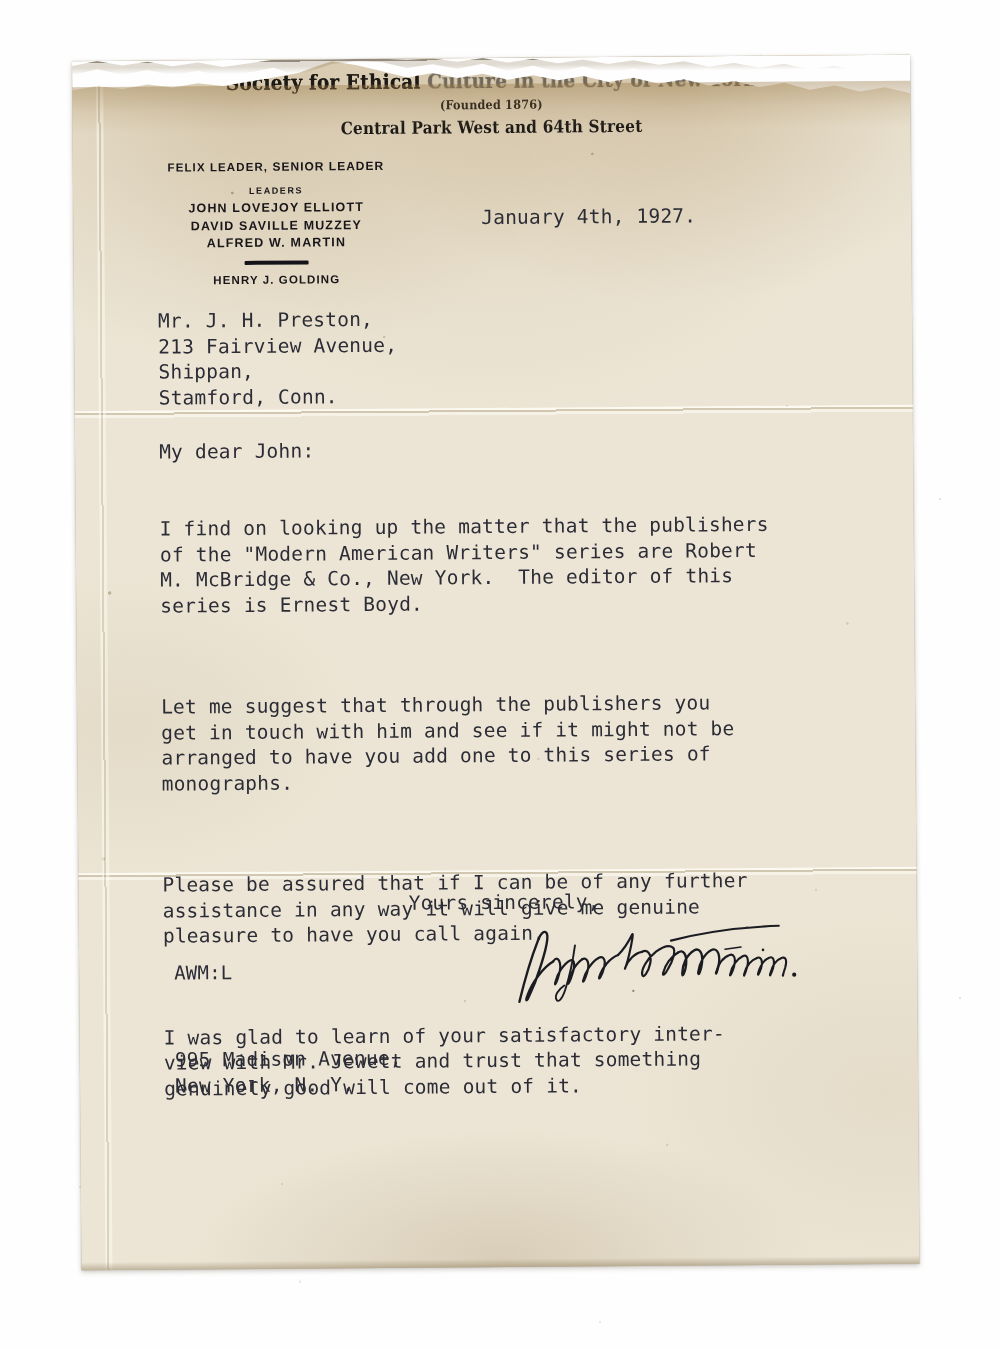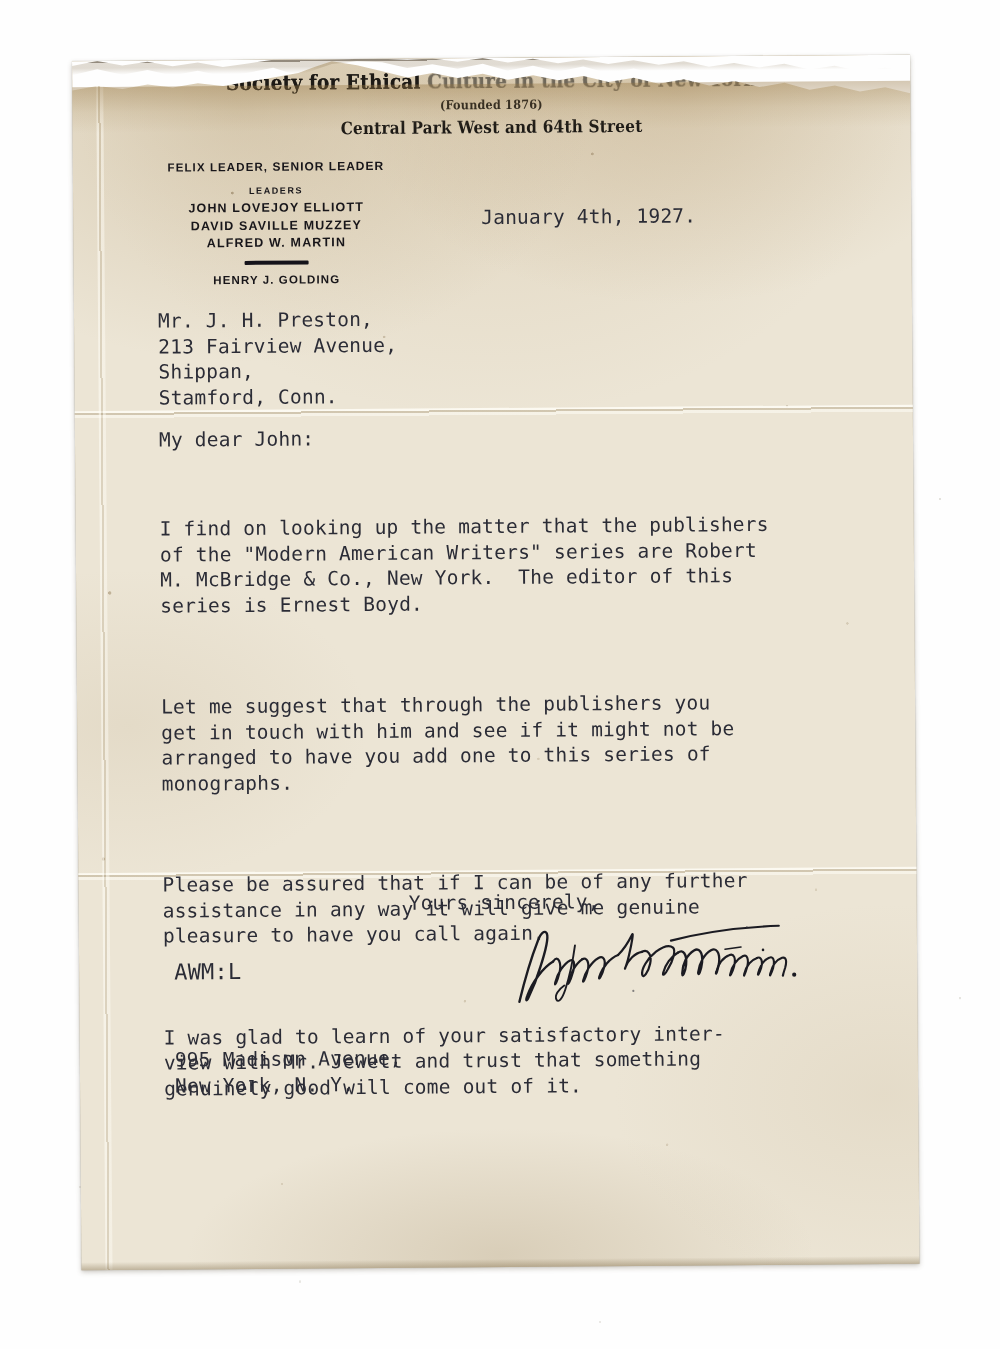--- a/index.html
+++ b/index.html
@@ -273,21 +273,21 @@
   #addressee {
     position: absolute;
     left: 84px;
     top: 248px;
     font-size: 19.5px;
     line-height: 25.5px;
   }
   #salutation {
     position: absolute;
     left: 84px;
-    top: 367px;
+    top: 379px;
     font-size: 19.5px;
     line-height: 25.5px;
   }
   #body {
     position: absolute;
     left: 84px;
     top: 405px;
     width: 760px;
     font-size: 19.5px;
     line-height: 25.5px;
@@ -299,21 +299,21 @@
     position: absolute;
     left: 330px;
     top: 832px;
     font-size: 19.5px;
     line-height: 25px;
   }
   #initials {
     position: absolute;
     left: 95px;
     top: 900px;
-    font-size: 22px;
+    font-size: 19px;
     line-height: 24px;
   }
   #return-address {
     position: absolute;
     left: 95px;
     top: 987px;
     font-size: 19.5px;
     line-height: 25.5px;
   }
 

